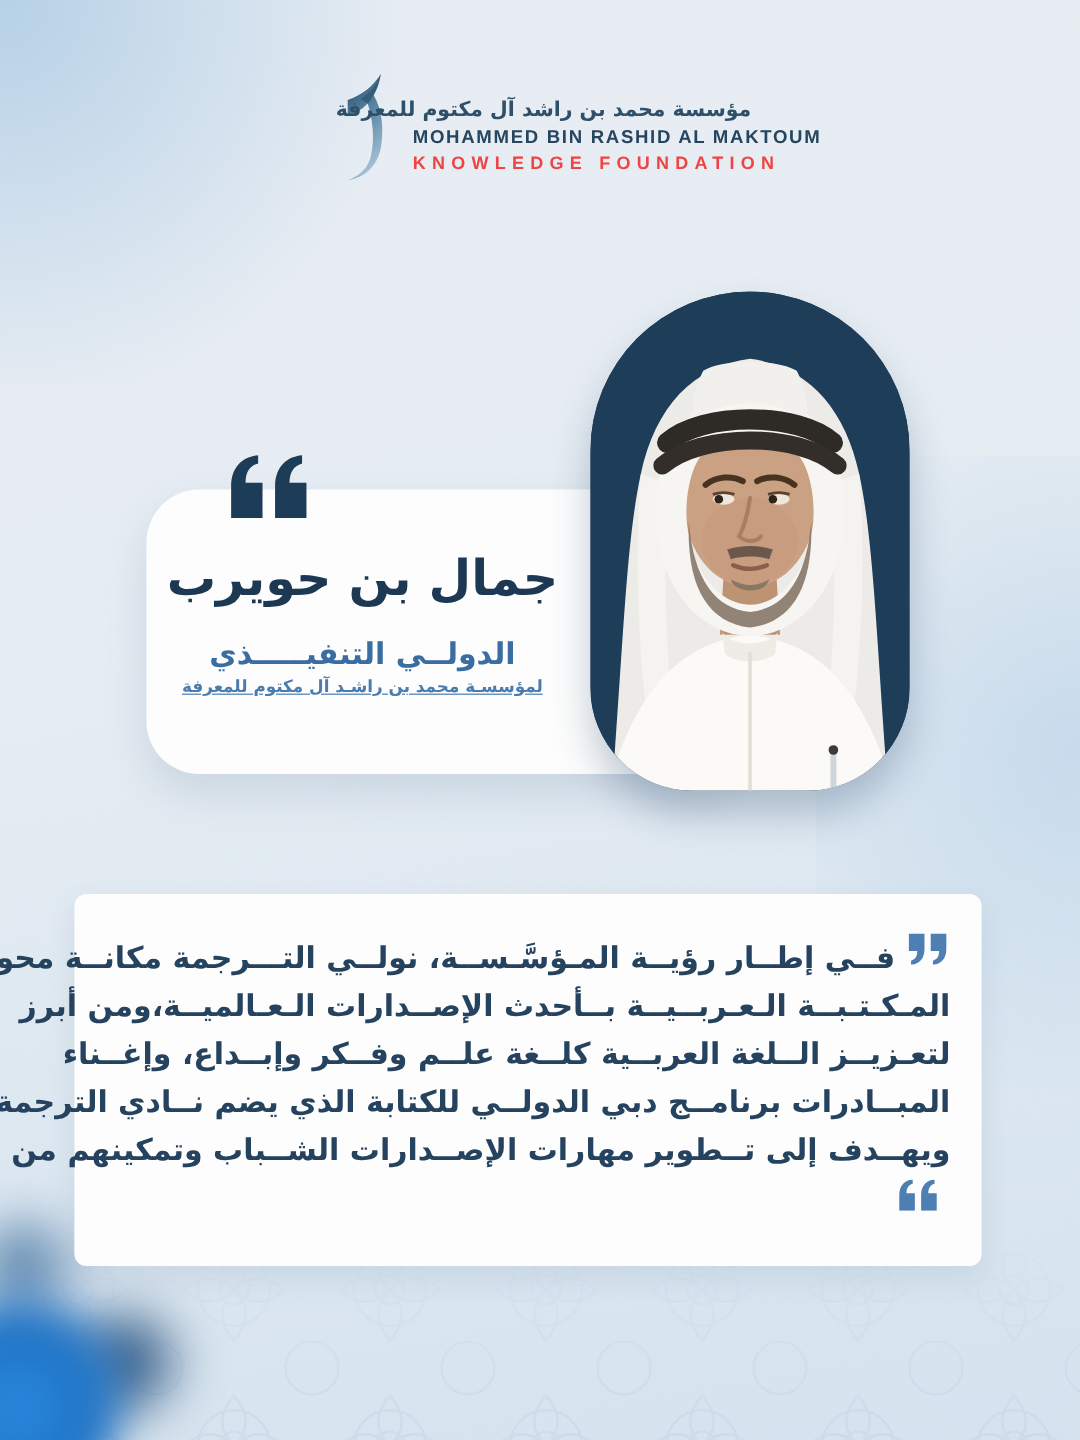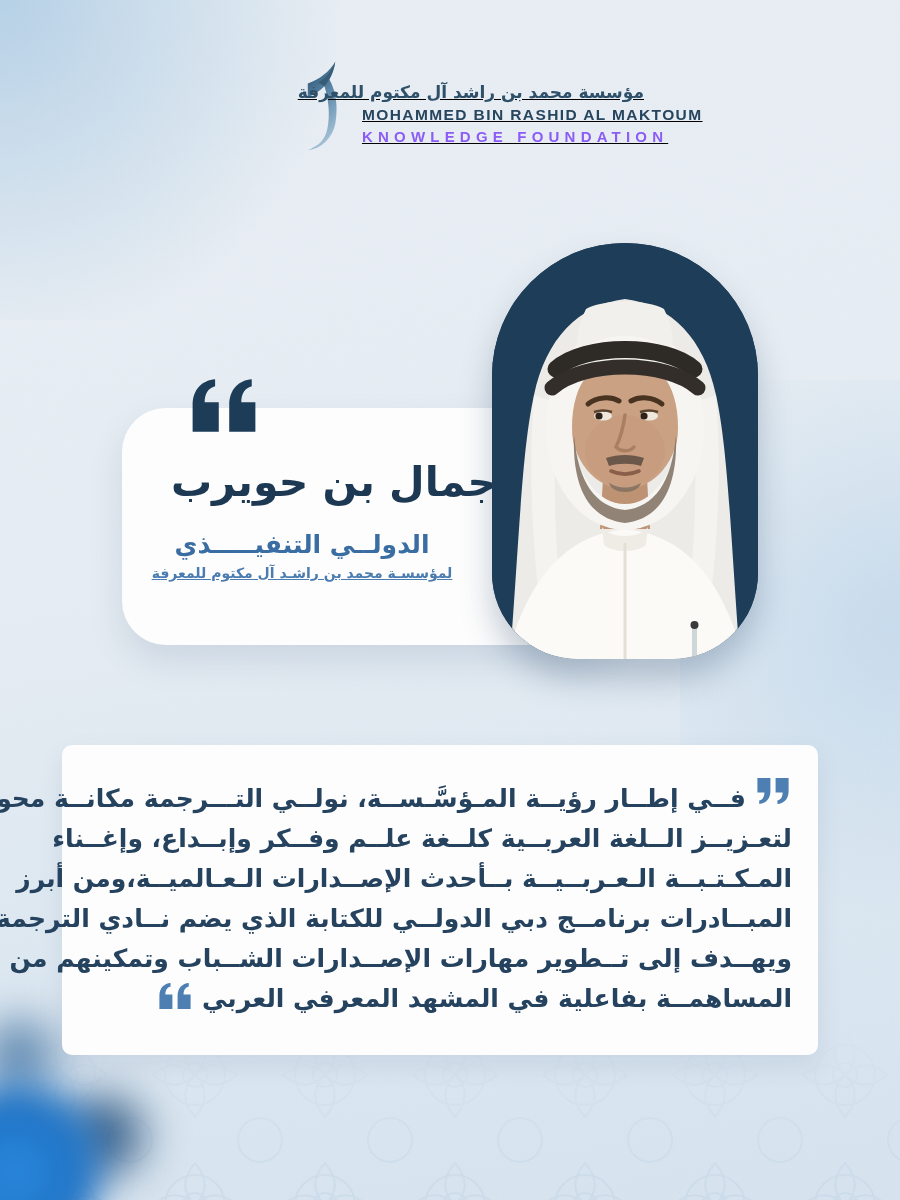--- a/index.html
+++ b/index.html
@@ -17,34 +17,34 @@
   .noise-layer{left:0;top:0;width:900px;height:1200px;opacity:.5;pointer-events:none;}
   .arabesque{left:0;bottom:0;width:900px;height:190px;opacity:.55;pointer-events:none;}
   .blob{filter:blur(16px);border-radius:50%;}
   .blob1{left:-46px;top:1068px;width:150px;height:190px;
     background:radial-gradient(circle at 40% 55%,#2b8ae0 0%,#1d6fc0 55%,rgba(29,90,150,0) 75%);}
   .blob2{left:-30px;top:1000px;width:110px;height:110px;
     background:radial-gradient(circle at 45% 50%,#4e7ba6 0%,rgba(60,100,140,0) 70%);}
   .blob3{left:55px;top:1075px;width:110px;height:120px;
     background:radial-gradient(circle at 45% 50%,#1c4875 0%,rgba(28,72,117,0) 72%);}
   
-  .logo{left:294px;top:60px;width:350px;display:flex;align-items:flex-start;gap:9px;text-decoration:underline;}
+  .logo{left:276px;top:60px;width:350px;display:flex;align-items:flex-start;gap:9px;}
   .logo-text{width:282px;padding-top:20px;}
   .logo-ar{direction:rtl;font-size:17px;font-weight:bold;color:#2e5069;letter-spacing:0;
     text-align:center;white-space:nowrap;line-height:24px;}
   .logo-en1{font-family:"Liberation Sans",sans-serif;font-size:15.5px;font-weight:bold;
     color:#26455e;letter-spacing:1.4px;text-align:left;white-space:nowrap;line-height:22px;}
   .logo-en2{font-family:"Liberation Sans",sans-serif;font-size:15px;font-weight:bold;
-    color:#8b5cf6;letter-spacing:5.2px;text-align:center;white-space:nowrap;line-height:21px;}
+    color:#ef4444;letter-spacing:5.2px;text-align:center;white-space:nowrap;line-height:21px;}
   
   .profile-card{left:122px;top:408px;width:498px;height:237px;background:#fdfdfd;
     border-radius:44px;box-shadow:0 16px 34px rgba(55,85,125,.14);}
   .bigquote{left:190px;top:371px;width:68px;height:69px;}
   .profile-name{left:132px;top:458px;width:340px;direction:rtl;text-align:center;
-    font-size:41px;font-weight:bold;color:#1c3852;white-space:nowrap;margin-left:32px;}
+    font-size:41px;font-weight:bold;color:#1c3852;white-space:nowrap;}
   .profile-title{left:132px;top:530px;width:340px;direction:rtl;text-align:center;
     font-size:25px;font-weight:bold;color:#3a6da1;white-space:nowrap;}
   .profile-org{left:132px;top:565px;width:340px;direction:rtl;text-align:center;
     font-size:14px;font-weight:bold;color:#4a7cb0;white-space:nowrap;text-decoration:underline;}
   .portrait{left:492px;top:243px;width:266px;height:416px;background:#1e3d58;
     border-radius:133px 133px 86px 86px;overflow:hidden;
     box-shadow:0 20px 32px rgba(40,70,105,.28);}
   
   .quote-card{left:62px;top:745px;width:756px;height:310px;background:#fdfdfd;
     border-radius:10px;box-shadow:0 10px 24px rgba(70,100,140,.12);
@@ -185,24 +185,24 @@
 
 <div class="abs quote-card">
   <div class="qline">
     <svg class="qmark" width="34" height="26" viewBox="0 0 130 100">
       <g fill="#4d7fb3" transform="rotate(180 65 50)">
         <path d="M5,100 L5,50 C5,18 24,2 48,0 L48,13 C34,17 28,28 28,44 L55,44 L55,100 Z"></path>
         <path d="M75,100 L75,50 C75,18 94,2 118,0 L118,13 C104,17 98,28 98,44 L125,44 L125,100 Z"></path>
       </g>
     </svg><span>فــي إطــار رؤيــة المـؤسَّـســة، نولــي التـــرجمة مكانــة محورية</span>
   </div>
+  <div class="qline"><span>المـكـتـبــة الـعـربــيــة بــأحدث الإصــدارات الـعـالميــة،ومن أبرز</span></div>
   <div class="qline"><span>لتعـزيــز الــلغة العربــية كلــغة علــم وفــكر وإبــداع، وإغــناء</span></div>
-  <div class="qline"><span>المـكـتـبــة الـعـربــيــة بــأحدث الإصــدارات الـعـالميــة،ومن أبرز</span></div>
   <div class="qline"><span>المبــادرات برنامــج دبي الدولــي للكتابة الذي يضم نــادي الترجمة،</span></div>
   <div class="qline"><span>ويهــدف إلى تــطوير مهارات الإصــدارات الشــباب وتمكينهم من</span></div>
-  <div class="qline last"><span>المساهمــة بفاعلية في المشهد المعرفي العربي</span><svg class="qmark-close" width="34" height="26" viewBox="0 0 130 100">
+  <div class="qline last"><svg class="qmark-close" width="34" height="26" viewBox="0 0 130 100">
       <g fill="#4d7fb3">
         <path d="M5,100 L5,50 C5,18 24,2 48,0 L48,13 C34,17 28,28 28,44 L55,44 L55,100 Z"></path>
         <path d="M75,100 L75,50 C75,18 94,2 118,0 L118,13 C104,17 98,28 98,44 L125,44 L125,100 Z"></path>
       </g>
     </svg>
   </div>
 </div>
 
 </body></html>

